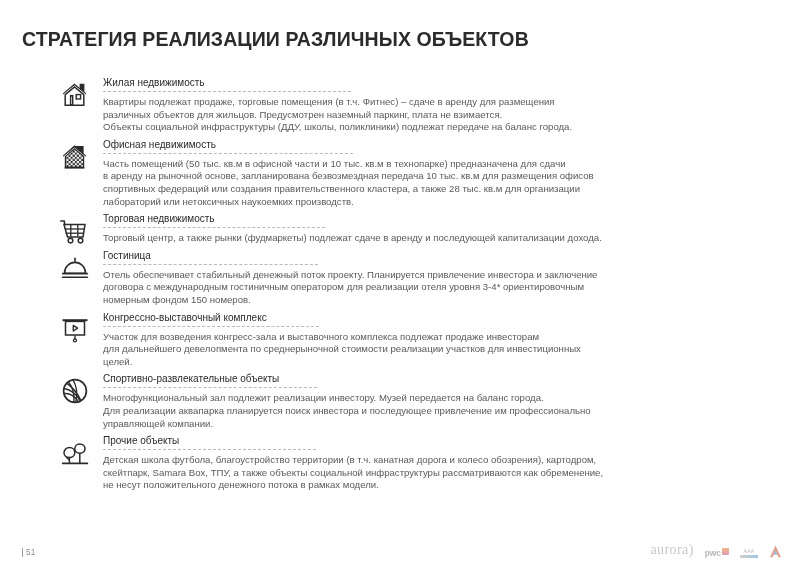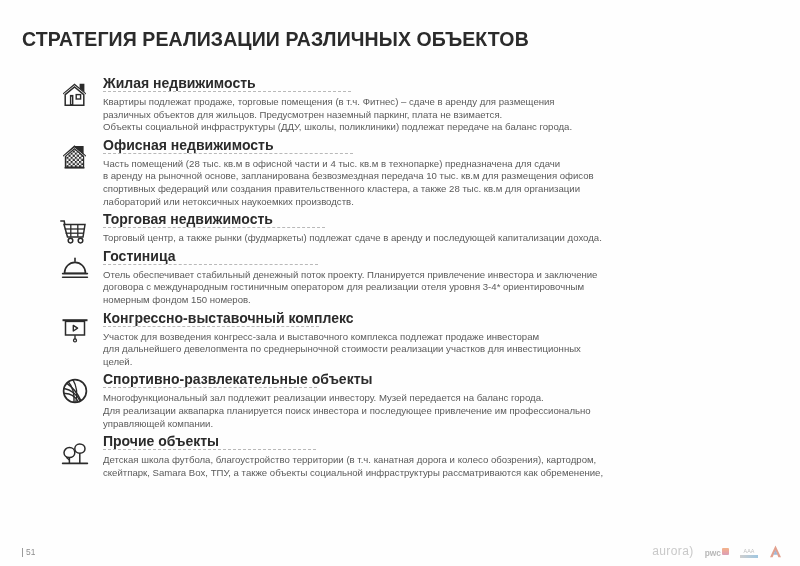--- a/index.html
+++ b/index.html
@@ -43,22 +43,22 @@
   }
   .sec-icon {
     position: absolute;
     left: 0;
     top: 2px;
     width: 34px;
     height: 34px;
     display: block;
   }
   .sec-head {
-    font-size: 14px;
-    font-weight: bold;
+    font-size: 10px;
+    font-weight: normal;
     color: #2b2b2b;
     line-height: 14px;
     margin: 0 0 1px 0;
   }
   .sec-rule {
     height: 1px;
     border-top: 1px dashed #b9b9b9;
     margin: 1px 0 3px 0;
     width: 100%;
     max-width: 600px;
@@ -106,24 +106,24 @@
   }
   .logos {
     position: absolute;
     right: 18px;
     bottom: 8px;
     display: flex;
     align-items: flex-end;
     gap: 11px;
   }
   .logo-aurora {
-    font-size: 12px;
+    font-size: 14px;
     letter-spacing: 0.4px;
     color: #c9c9c9;
-    font-family: Liberation Sans, sans-serif;
+    font-family: Liberation Serif, serif;
   }
   .logo-pwc {
     font-size: 8.4px;
     font-weight: bold;
     color: #b7b7b7;
     display: flex;
     align-items: flex-start;
     gap: 1px;
   }
   .logo-pwc .mark {
@@ -186,21 +186,21 @@
           </defs>
           <path d="M16.5 5.2 L28 15.4 L28 16.8 L16.5 7.4 L5 16.8 L5 15.4 Z" fill="#2b2b2b"></path>
           <path d="M16.5 6.4 L25.6 14.4 L25.6 6.0 L16.5 6.0 Z" fill="#2b2b2b"></path>
           <path d="M7.4 16.4 L16.5 8.9 L25.6 16.4 L25.6 27.2 L7.4 27.2 Z" fill="url(#checker)" stroke="#2b2b2b" stroke-width="1.2"></path>
           <rect x="6.6" y="27.0" width="19.8" height="1.6" fill="#2b2b2b"></rect>
         </svg>
       </span>
       <div class="sec-head">Офисная недвижимость</div>
       <div class="sec-rule rule-w2"></div>
       <div class="sec-body">
-        <p>Часть помещений (28 тыс. кв.м в офисной части и 4 тыс. кв.м в технопарке) предназначена для сдачи</p>
+        <p>Часть помещений (50 тыс. кв.м в офисной части и 10 тыс. кв.м в технопарке) предназначена для сдачи</p>
         <p>в аренду на рыночной основе, запланирована безвозмездная передача 10 тыс. кв.м для размещения офисов</p>
         <p>спортивных федераций или создания правительственного кластера, а также 28 тыс. кв.м для организации</p>
         <p>лабораторий или нетоксичных наукоемких производств.</p>
       </div>
     </div>
 
     <div class="section">
       <span class="sec-icon">
         <svg viewBox="0 0 34 34" width="34" height="34">
           <path d="M6 10.5 L27 10.5 L25 23 L9.5 23 Z" fill="none" stroke="#2b2b2b" stroke-width="1.5"></path>
@@ -286,20 +286,21 @@
           <line x1="11.4" y1="21.6" x2="11.4" y2="27.0" stroke="#2b2b2b" stroke-width="1.5"></line>
           <line x1="11.4" y1="24.0" x2="8.2" y2="21.2" stroke="#2b2b2b" stroke-width="1.3"></line>
           <line x1="4.6" y1="27.4" x2="29.4" y2="27.4" stroke="#2b2b2b" stroke-width="1.6" stroke-linecap="round"></line>
         </svg>
       </span>
       <div class="sec-head">Прочие объекты</div>
       <div class="sec-rule rule-w7"></div>
       <div class="sec-body">
         <p>Детская школа футбола, благоустройство территории (в т.ч. канатная дорога и колесо обозрения), картодром,</p>
         <p>скейтпарк, Samara Box, ТПУ, а также объекты социальной инфраструктуры рассматриваются как обременение,</p>
+        <p>не несут положительного денежного потока в рамках модели.</p>
       </div>
     </div>
 
   </div>
 
   <div class="footer">
     <div class="page-num">
       <span class="page-bar"></span>
       <span>51</span>
     </div>

